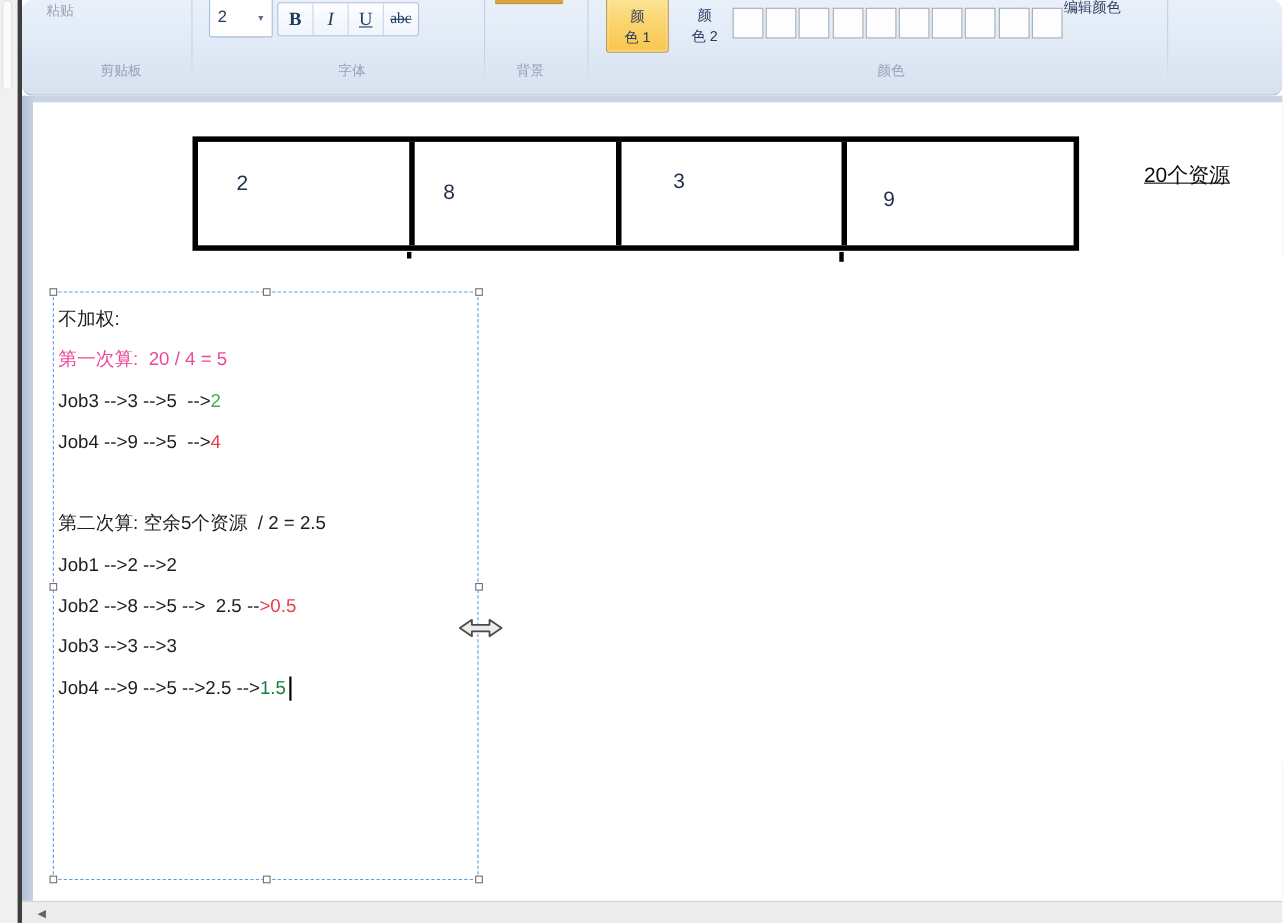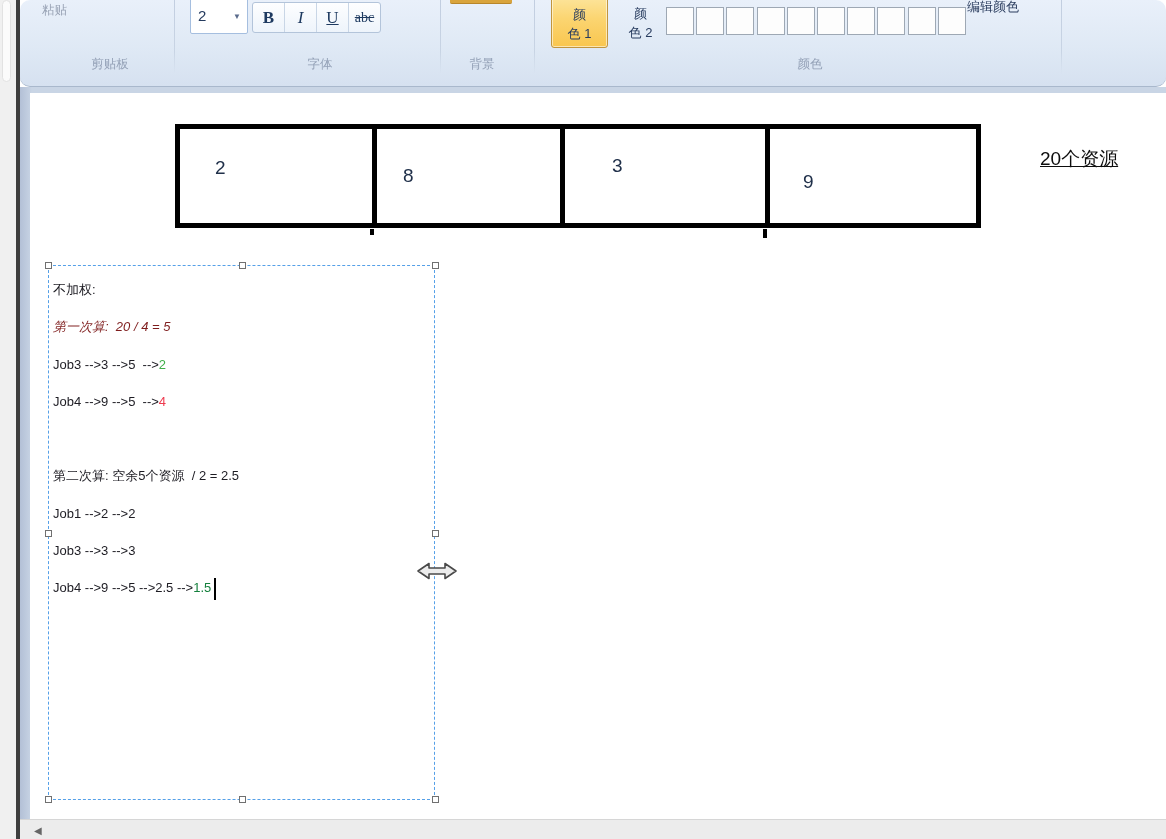--- a/index.html
+++ b/index.html
@@ -58,21 +58,21 @@
   .box-num { position:absolute; font-size:19px; color:#20304a; }
   .box-stub { background:#000; width:4px; }
   .res-label { left:1040px; top:146px; font-size:19px; color:#0d0d0d;text-decoration:underline; }
 
   
   .selection { left:48px; top:265px; width:387px; height:535px; border:1px dashed #55a0e8; }
   .handle { width:7px; height:7px; background:#fff; border:1px solid #707070; }
 
   
   .text-block { left:53px; top:271px; width:380px; }
-  .tline { height:37.3px; line-height:37.3px; font-size:13px; white-space:pre; }
+  .tline { height:37.3px; line-height:37.3px; font-size:17px; white-space:pre; }
   .caret { display:inline-block; width:0; height:22px; border-left:2px solid #000;
     vertical-align:middle; margin-left:3px; }
 
   
   .resize-cursor { left:416px; top:560px; width:42px; height:22px; }
 
   
   .h-scroll { left:20px; top:819px; width:1146px; height:20px; background:#ececec; border-top:1px solid #d6d6d6; }
   .scroll-arrow { left:14px; top:5px; font-size:10px; color:#666; position:absolute; }
 </style>
@@ -154,26 +154,27 @@
     <div class="abs handle" style="left: 432px; top: 262px;"></div>
     <div class="abs handle" style="left: 45px; top: 530px;"></div>
     <div class="abs handle" style="left: 432px; top: 530px;"></div>
     <div class="abs handle" style="left: 45px; top: 796px;"></div>
     <div class="abs handle" style="left: 239px; top: 796px;"></div>
     <div class="abs handle" style="left: 432px; top: 796px;"></div>
   </div>
 
 <div class="abs text-block" id="text-block">
     <div class="tline"><span style="color: rgb(29, 28, 35);">不加权:</span></div>
-    <div class="tline"><span style="color: #7f1d1d; font-style: italic;">第一次算:  20 / 4 = 5</span></div>
+    <div class="tline"><span style="color: #ec4899;">第一次算:  20 / 4 = 5</span></div>
     <div class="tline"><span style="color: rgb(29, 28, 35);">Job3 --&gt;3 --&gt;5  --&gt;</span><span style="color: rgb(63, 174, 73);">2</span></div>
     <div class="tline"><span style="color: rgb(29, 28, 35);">Job4 --&gt;9 --&gt;5  --&gt;</span><span style="color: rgb(238, 58, 78);">4</span></div>
     <div class="tline"></div>
     <div class="tline"><span style="color: rgb(29, 28, 35);">第二次算: 空余5个资源  / 2 = 2.5</span></div>
     <div class="tline"><span style="color: rgb(29, 28, 35);">Job1 --&gt;2 --&gt;2</span></div>
+    <div class="tline"><span style="color: rgb(29, 28, 35);">Job2 --&gt;8 --&gt;5 --&gt;  2.5 --</span><span style="color: rgb(238, 58, 78);">&gt;0.5</span></div>
     <div class="tline"><span style="color: rgb(29, 28, 35);">Job3 --&gt;3 --&gt;3</span></div>
     <div class="tline"><span style="color: rgb(29, 28, 35);">Job4 --&gt;9 --&gt;5 --&gt;2.5 --&gt;</span><span style="color: #15803d;">1.5</span><span class="caret"></span></div>
   </div>
 
 <div class="abs resize-cursor">
   <svg width="42" height="22" viewBox="0 0 42 22">
     <path d="M2 11 L13 3.5 L13 8 L29 8 L29 3.5 L40 11 L29 18.5 L29 14 L13 14 L13 18.5 Z" fill="#ececec" stroke="#4a4a4a" stroke-width="1.6" stroke-linejoin="round"></path>
   </svg>
 </div>
 

